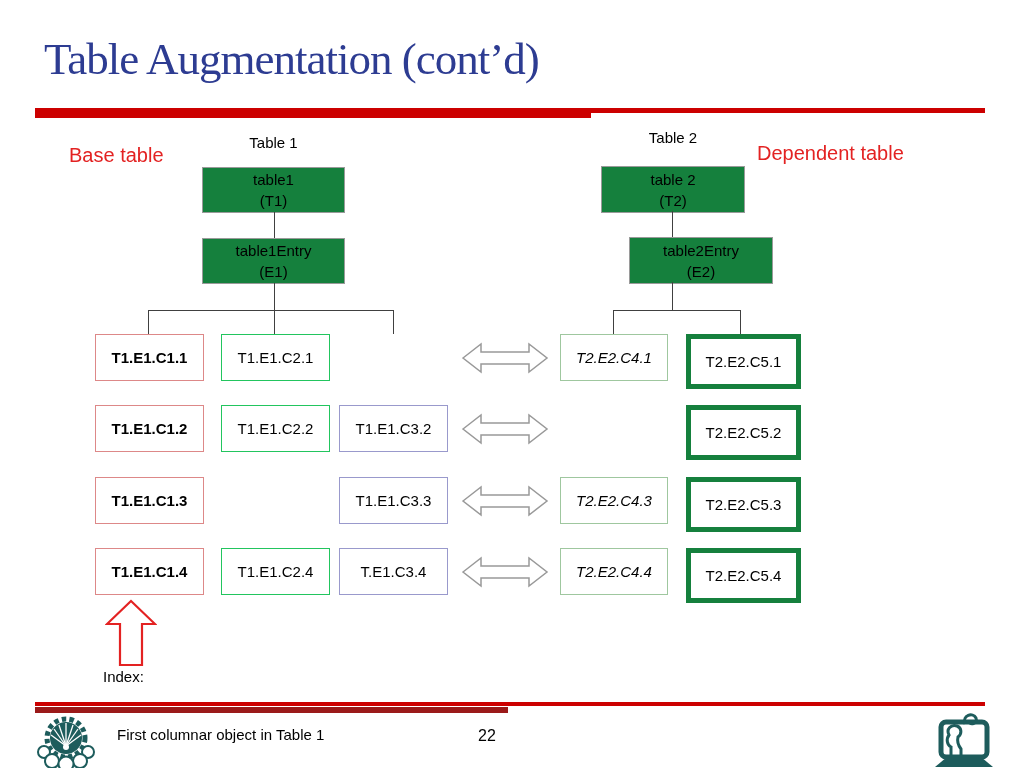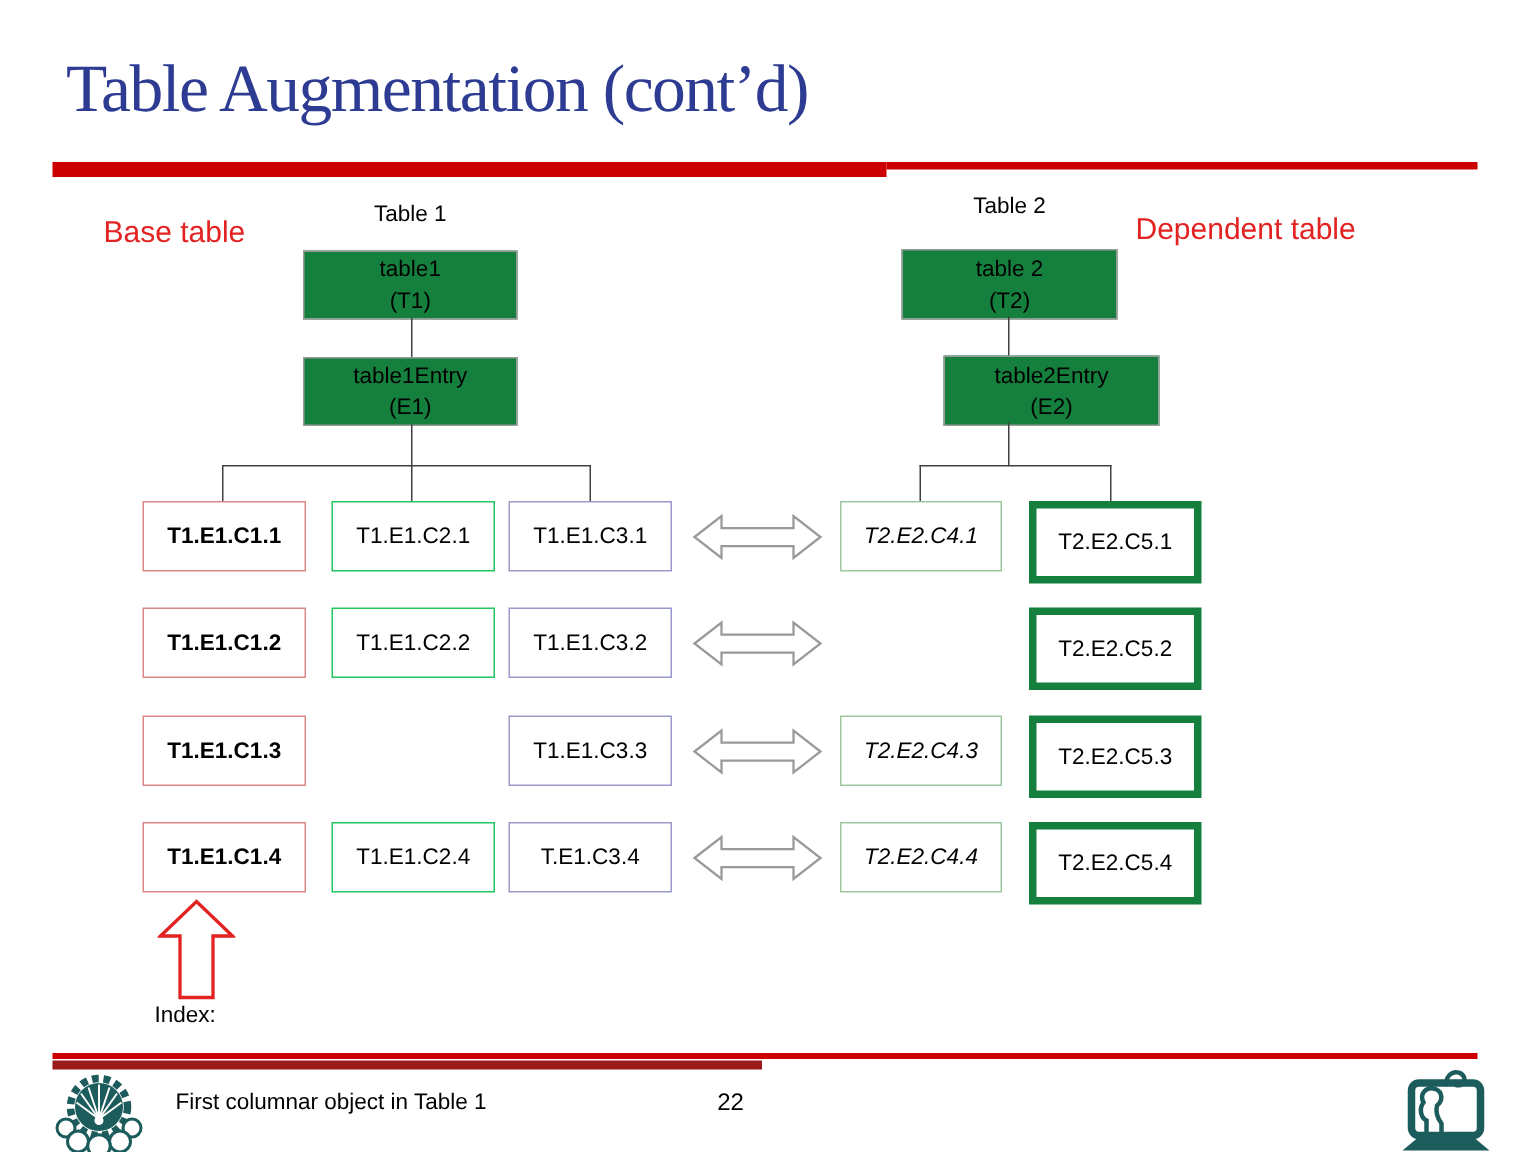--- a/index.html
+++ b/index.html
@@ -99,21 +99,20 @@
   <div class="line" style="left:393px;top:310px;width:1px;height:24px;"></div>
 
   <div class="line" style="left:672px;top:211px;width:1px;height:26px;"></div>
   <div class="line" style="left:672px;top:282px;width:1px;height:28px;"></div>
   <div class="line" style="left:613px;top:310px;width:128px;height:1px;"></div>
   <div class="line" style="left:613px;top:310px;width:1px;height:24px;"></div>
   <div class="line" style="left:740px;top:310px;width:1px;height:24px;"></div>
 
   <div class="cell col-c1 row-0">T1.E1.C1.1</div>
   <div class="cell col-c2 row-0">T1.E1.C2.1</div>
-  <div class="cell col-c3 row-0">T1.E1.C3.1</div>
   <div class="cell col-c4 row-0">T2.E2.C4.1</div>
   <div class="cell col-c5 row-0">T2.E2.C5.1</div>
 
   <div class="cell col-c1 row-1">T1.E1.C1.2</div>
   <div class="cell col-c2 row-1">T1.E1.C2.2</div>
   <div class="cell col-c3 row-1">T1.E1.C3.2</div>
   <div class="cell col-c5 row-1">T2.E2.C5.2</div>
 
   <div class="cell col-c1 row-2">T1.E1.C1.3</div>
   <div class="cell col-c3 row-2">T1.E1.C3.3</div>

